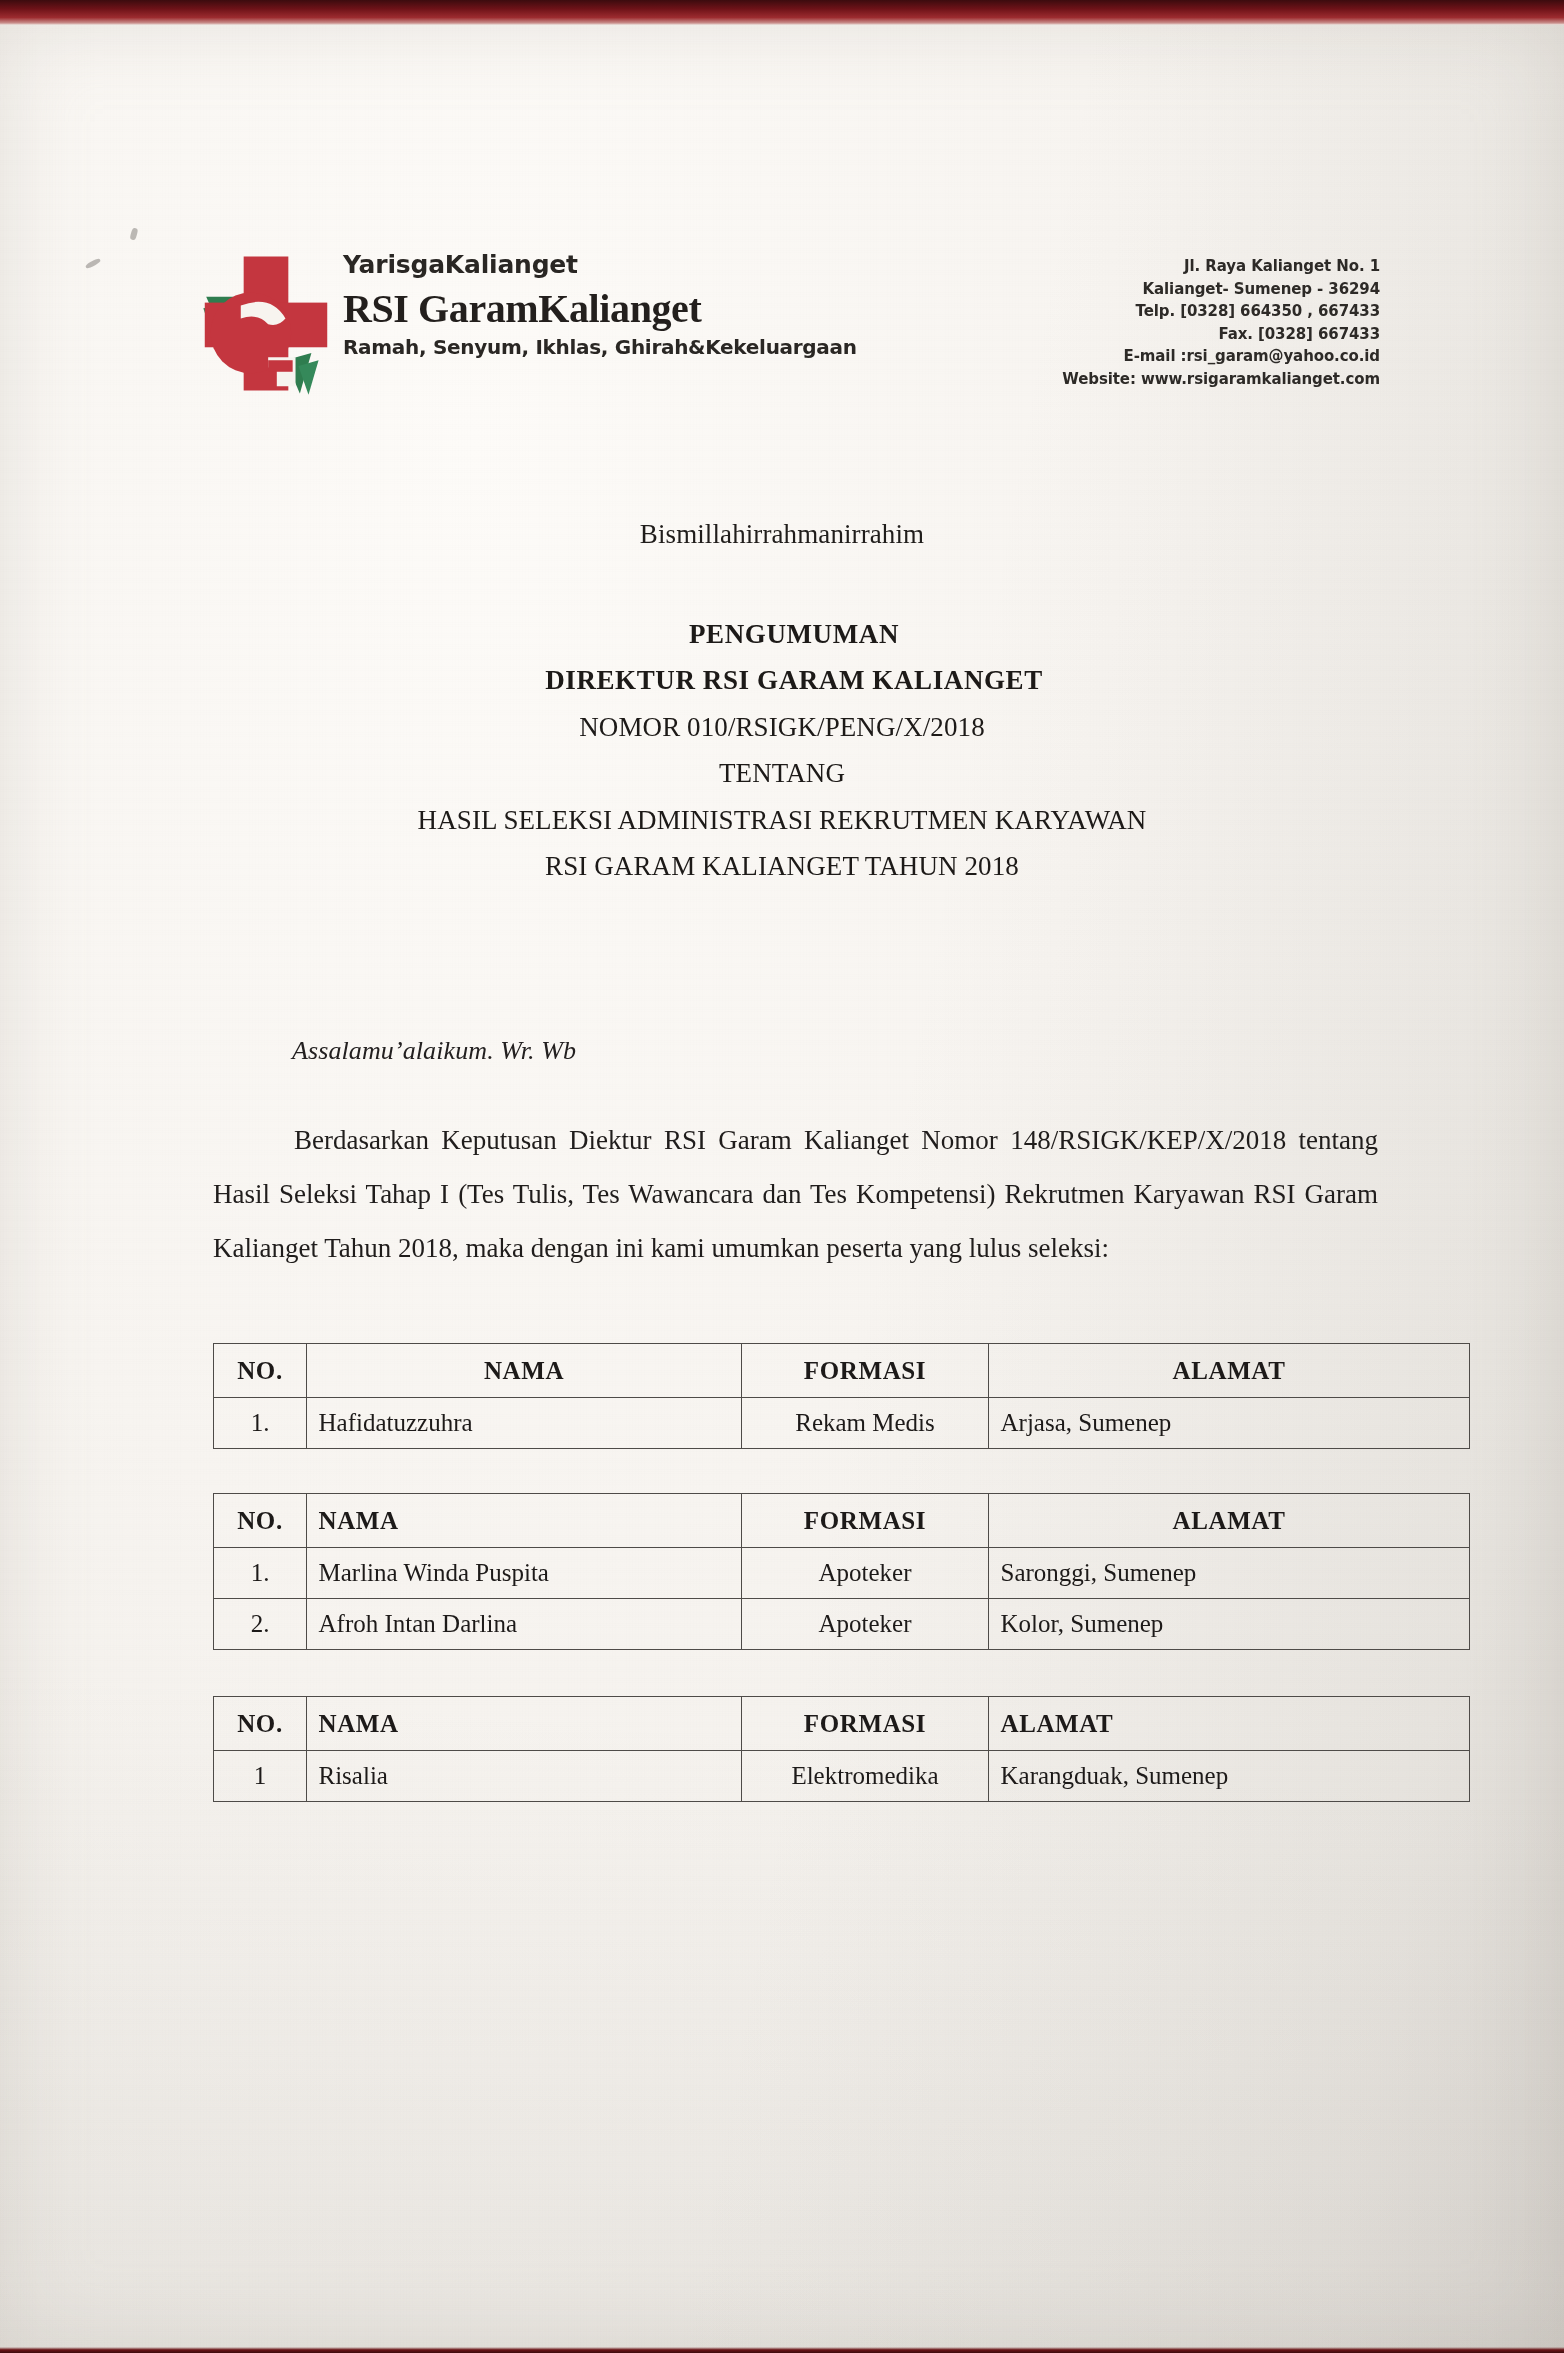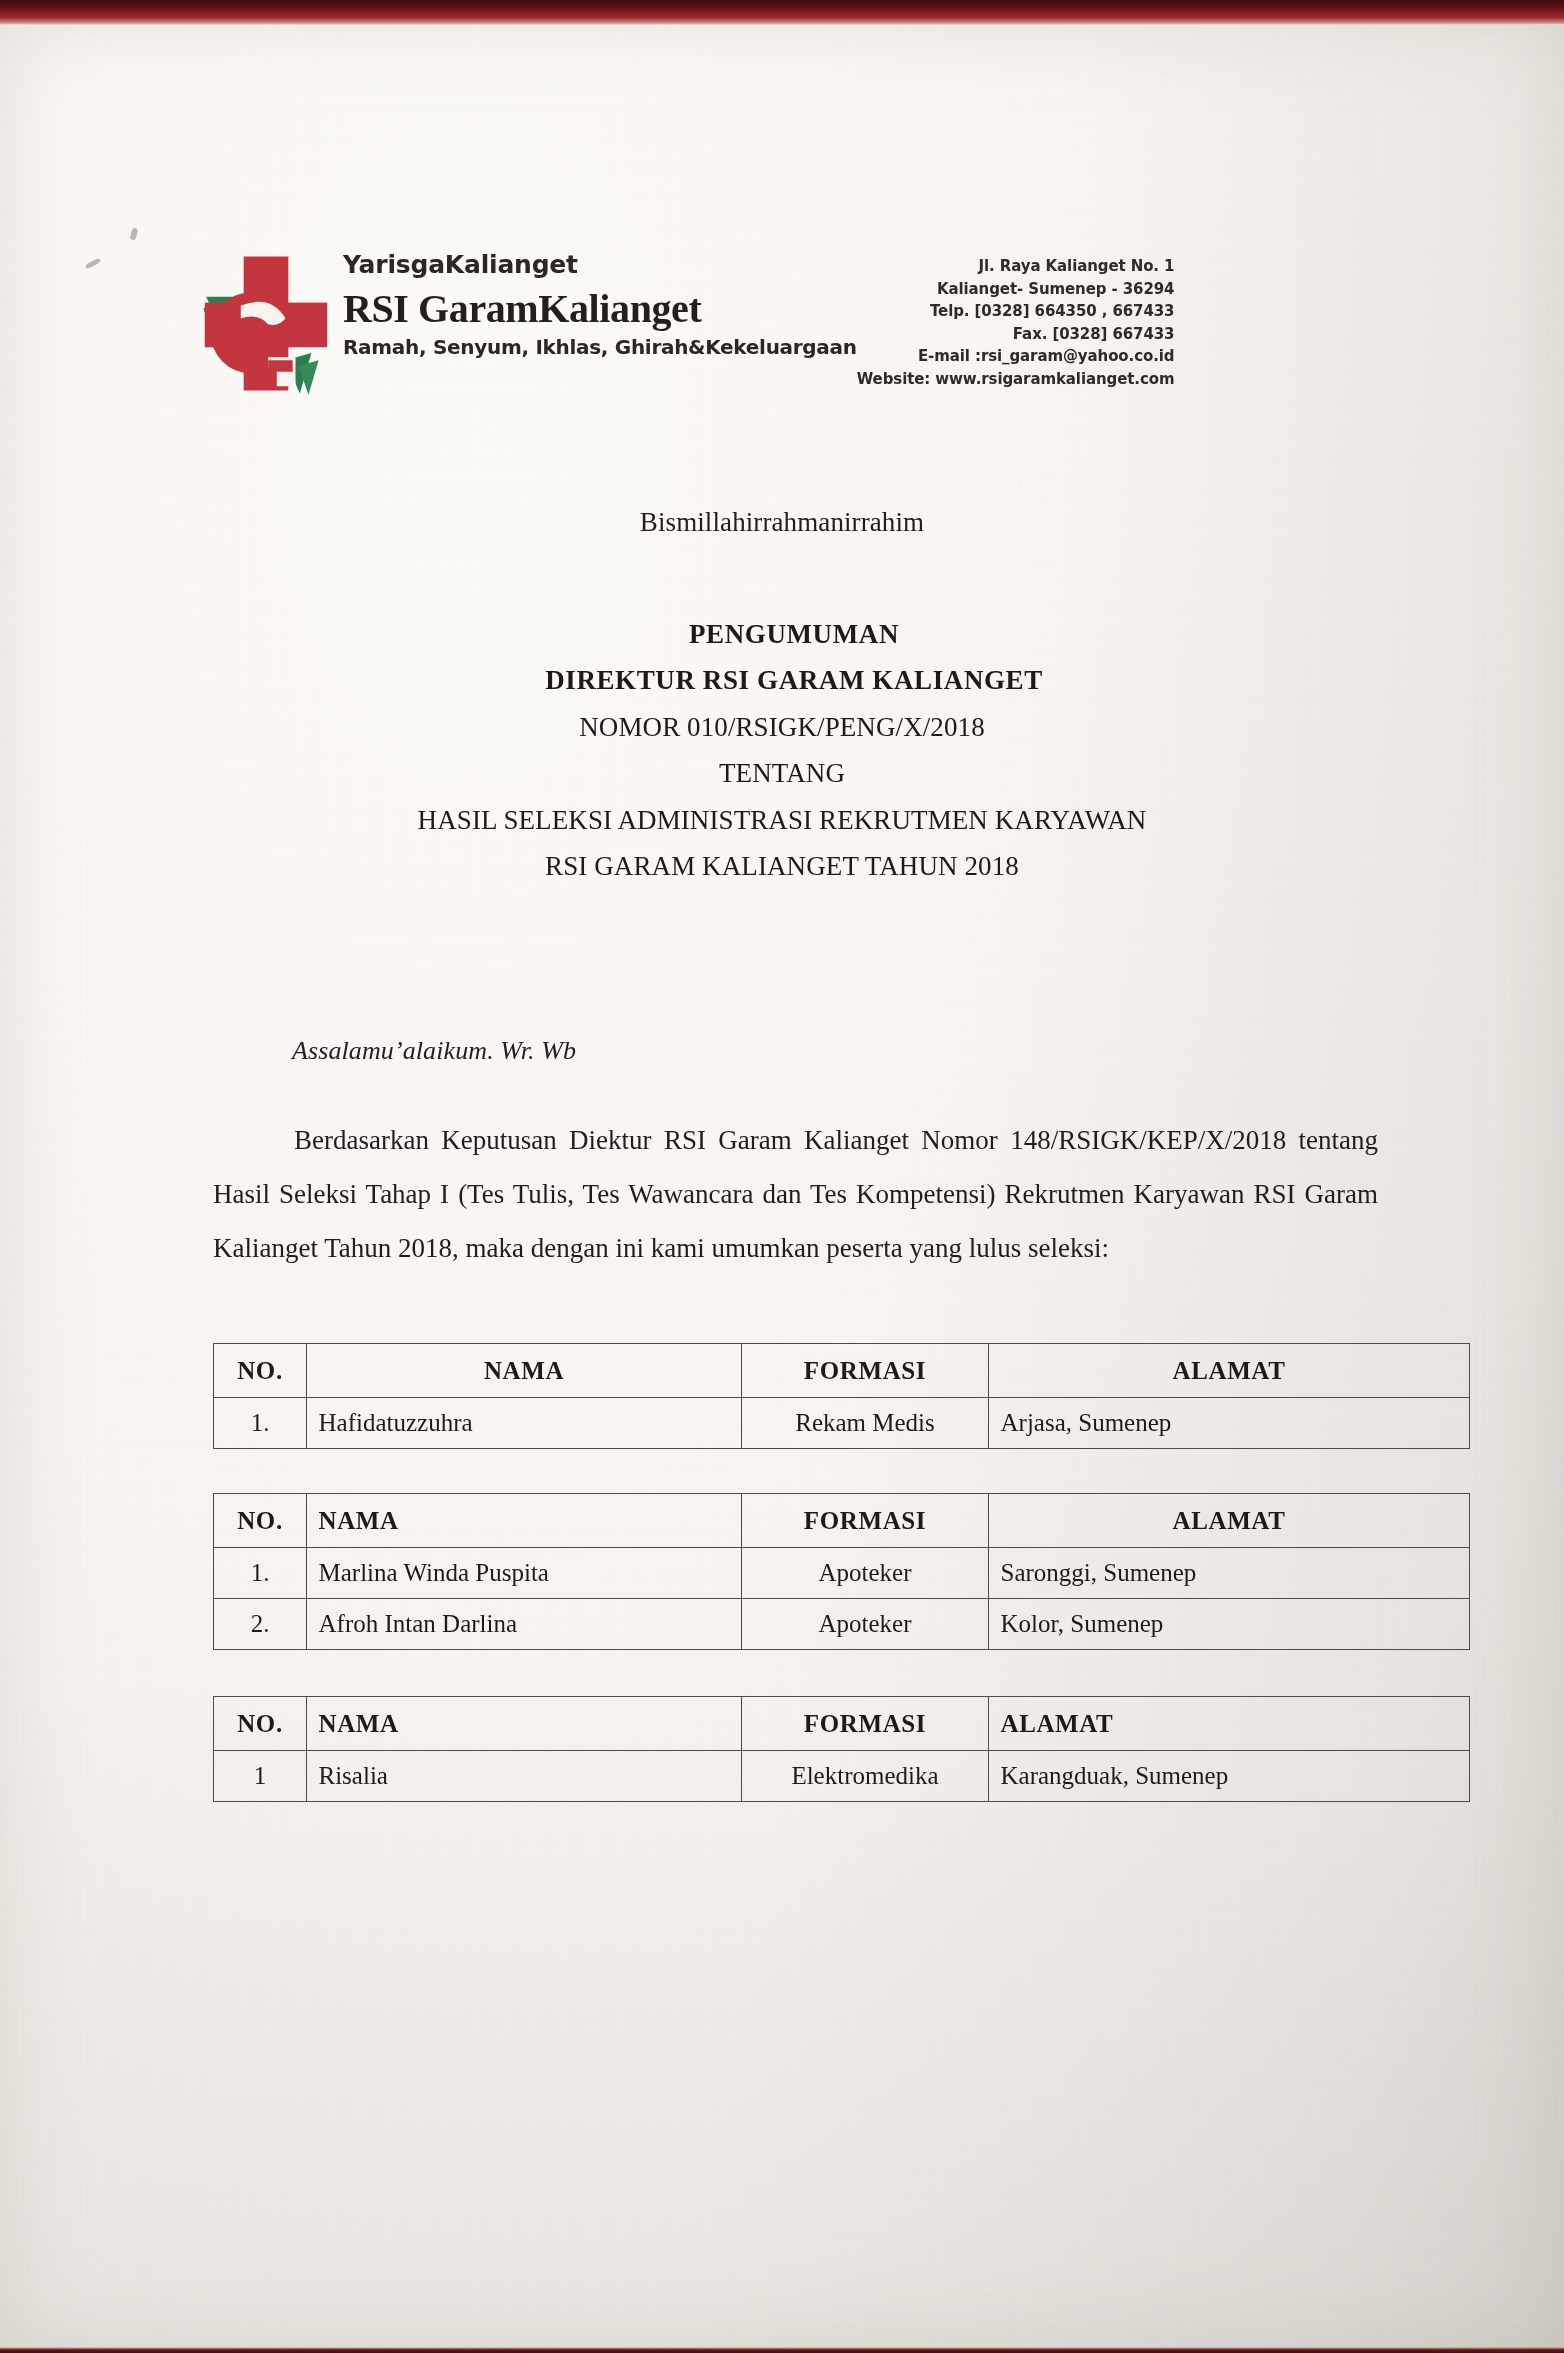--- a/index.html
+++ b/index.html
@@ -61,20 +61,21 @@
 
   .content { position: absolute; inset: 0; }
 
   
   #letterhead {
     position: absolute;
     left: 199px; top: 229px;
     width: 1181px;
     display: flex;
     align-items: flex-start;
+    justify-content: space-between;
   }
   #brand-block { display: flex; align-items: flex-start; gap: 10px; }
 
   #logo {
     position: relative;
     width: 134px; height: 143px;
     flex: 0 0 auto;
     margin-top: 4.3px;
   }
   #logo svg { display: block; width: 134px; height: 143px; }
@@ -115,21 +116,21 @@
     line-height: 1.50;
     color: #2d2a27;
     padding-top: 7.2px;
     letter-spacing: -0.1px;
   }
   #contact-block div { white-space: nowrap; }
 
   
   #bismillah {
     position: absolute;
-    left: 0; top: 488px;
+    left: 0; top: 500px;
     width: 1564px;
     text-align: center;
     font-size: 27px;
     color: #201d1b;
     letter-spacing: 0.1px;
   }
   #titles {
     position: absolute;
     left: 0; top: 592px;
     width: 1564px;

